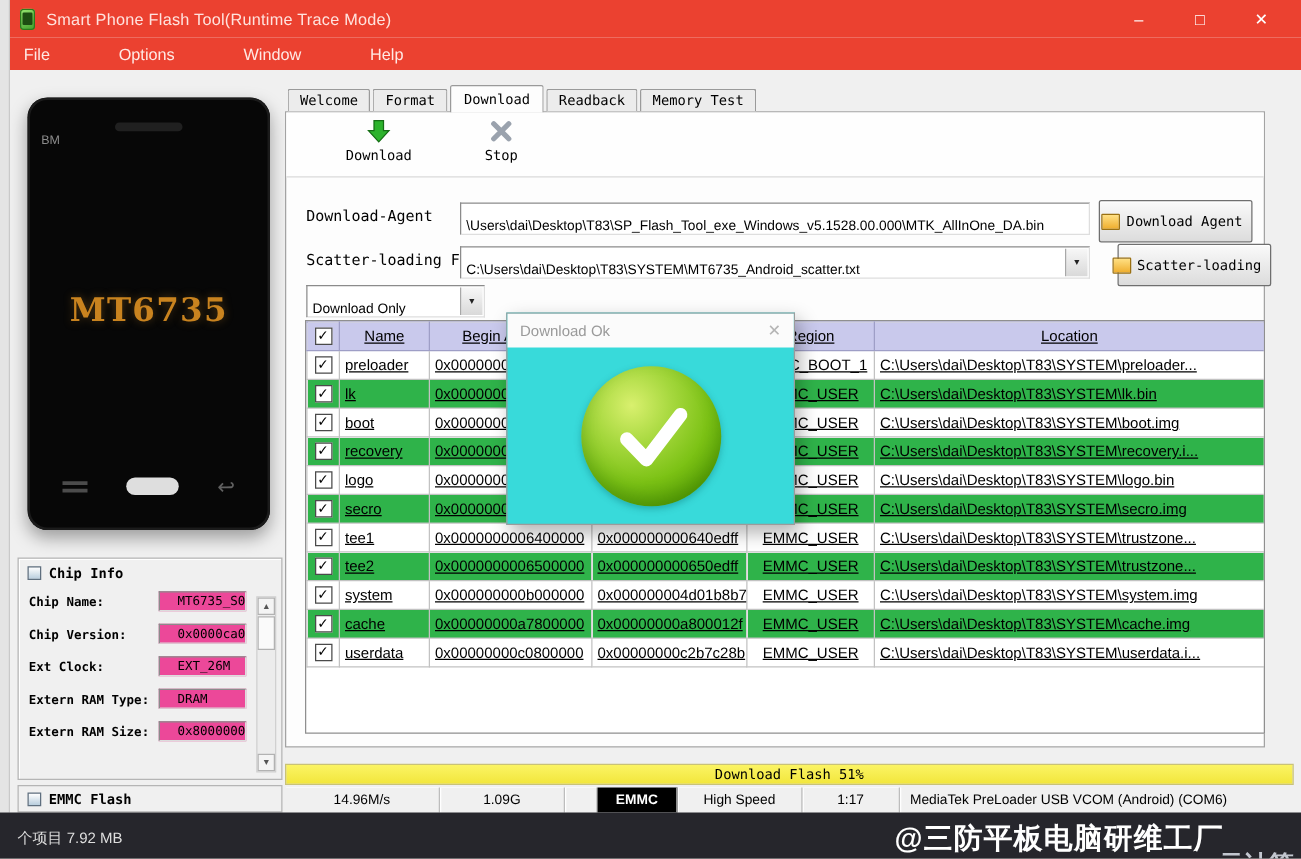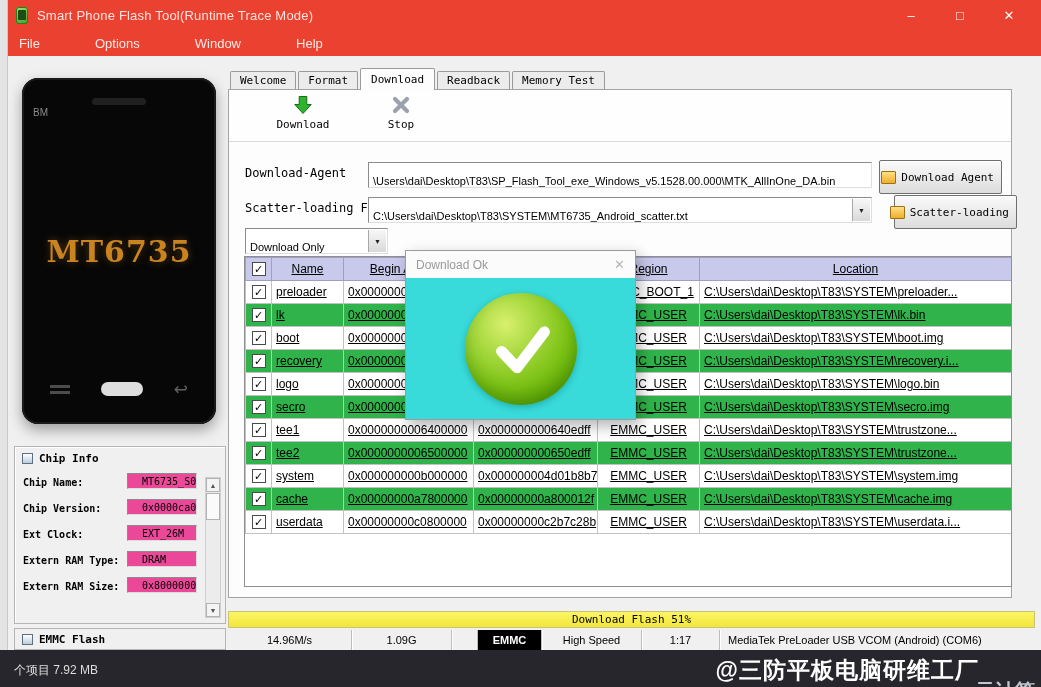--- a/index.html
+++ b/index.html
@@ -17,21 +17,21 @@
   .menubar{position:absolute;left:0;top:30px;width:100%;height:26px;background:#eb4130;display:flex;align-items:center;padding-left:8px;box-sizing:border-box;gap:33px;}
   .menu-item{color:#ffe9e5;font-size:13px;padding:0 11px;}
   .edge{position:absolute;left:0;top:0;width:7px;height:650px;background:#e4e4e4;border-right:1px solid #c9c9c9;z-index:30;}
 
   
   .phone{position:absolute;left:22px;top:78px;width:194px;height:346px;background:#070707;border-radius:16px;
          box-shadow:0 6px 14px rgba(0,0,0,.35), inset 0 0 0 2px #1b1b1b;}
   .speaker{position:absolute;left:50%;top:20px;transform:translateX(-50%);width:54px;height:7px;background:#202020;border-radius:4px;}
   .phone-bm{position:absolute;left:11px;top:29px;color:#8b8b8b;font-size:10px;}
   .phone-label{position:absolute;left:0;top:156px;width:100%;text-align:center;
-               font-family:"DejaVu Serif",serif;font-weight:bold;font-size:30px;color:#c9831f;
+               font-family:"DejaVu Serif",serif;font-weight:bold;font-size:26px;color:#c9831f;
                text-shadow:0 0 8px rgba(220,150,40,.35);letter-spacing:1px;}
   .phone-nav{position:absolute;left:28px;right:28px;bottom:26px;height:18px;display:flex;align-items:center;justify-content:space-between;}
   .nav-menu{width:20px;height:3px;background:#4c4c4c;box-shadow:0 6px 0 #4c4c4c;margin-top:-6px;}
   .nav-home{width:42px;height:14px;background:#dedede;border-radius:8px;}
   .nav-back{color:#606060;font-size:17px;line-height:1;}
 
   
   .chip-panel{position:absolute;left:14px;top:446px;width:212px;height:178px;background:#f0f0f0;
               border:1px solid #b5b5b5;box-shadow:inset 1px 1px 0 #fff;box-sizing:border-box;}
   .panel-hdr{display:flex;align-items:center;gap:6px;padding:5px 7px;font:bold 11px "DejaVu Sans Mono",monospace;}

